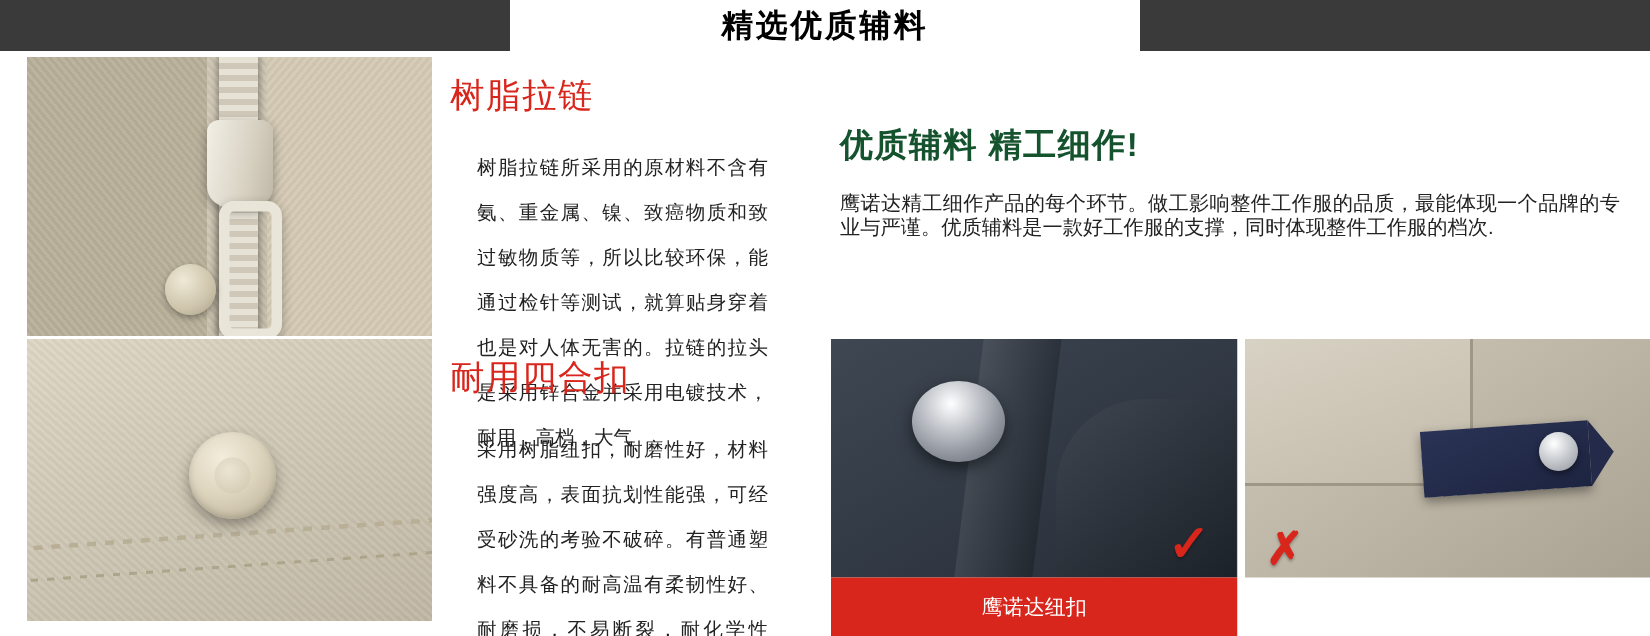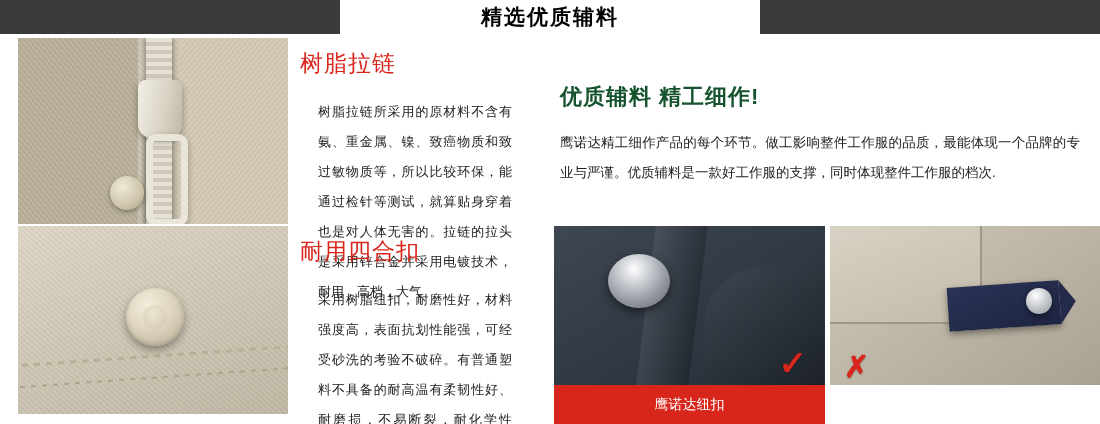--- a/index.html
+++ b/index.html
@@ -272,21 +272,21 @@
   .heading-dark {
     color: #14532d;
     font-size: 22px;
     font-weight: bold;
     margin: 0 0 16px 0;
     letter-spacing: 1px;
   }
   .body-text-lg {
     color: #222222;
     font-size: 13.5px;
-    line-height: 30px;
+    line-height: 16px;
     margin: 0;
     text-align: justify;
   }
 
   
   .cmp {
     position: absolute;
     top: 0;
     width: 271px;
     height: 198px;

